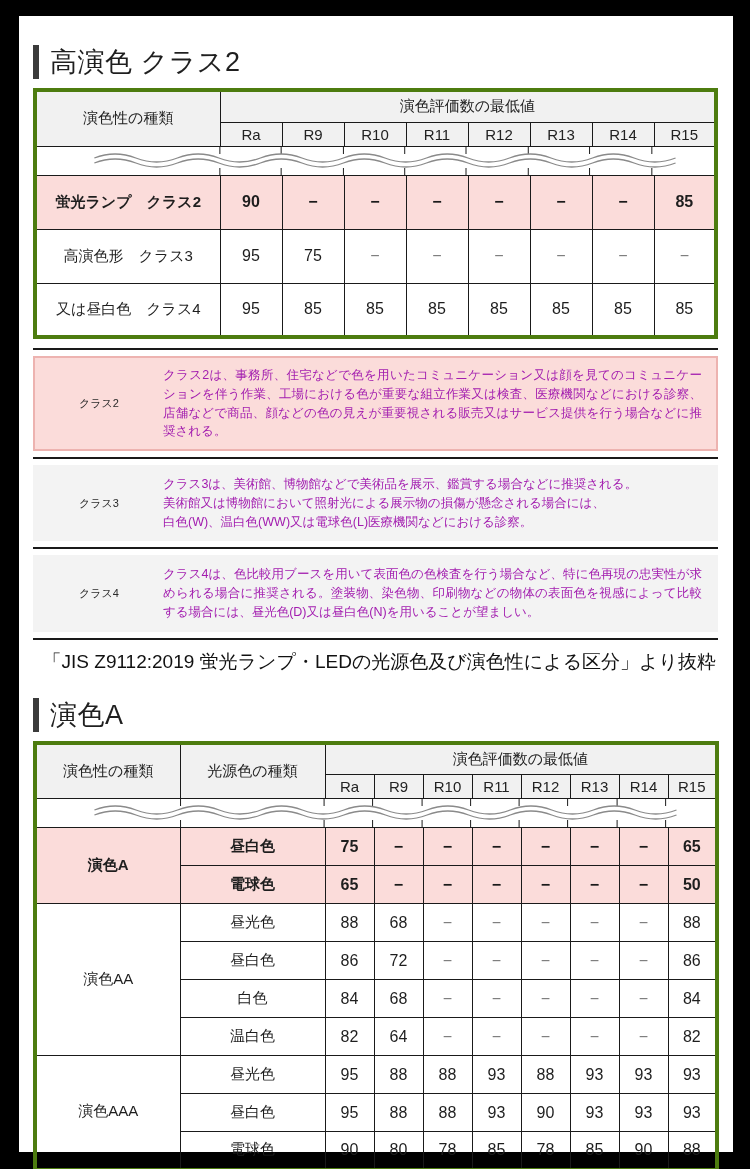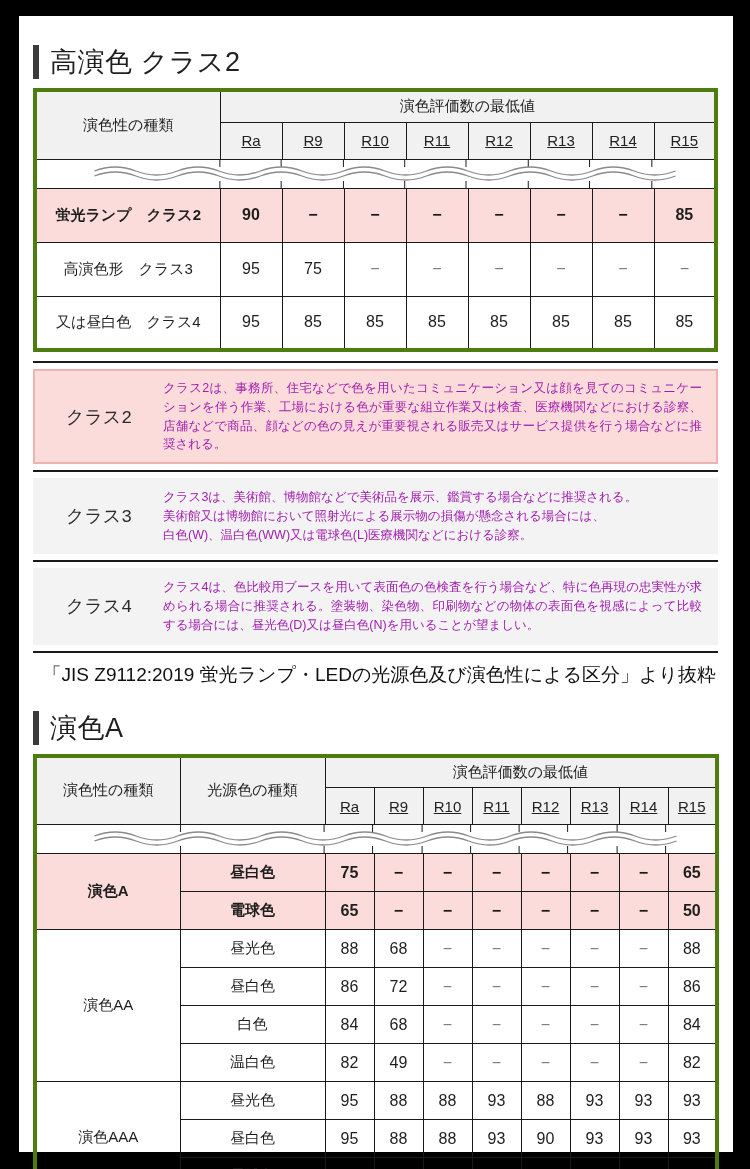--- a/index.html
+++ b/index.html
@@ -9,38 +9,38 @@
   .inner { padding:0 15px 16px 14px; }
 
   .sec-title { display:flex; align-items:center; margin:28px 0 8px 0; }
   .sec-title .bar { width:6px; height:34px; background:#3b3b3b; margin-right:11px; }
   .sec-title .txt { font-size:27px; font-weight:500; color:#1f1f1f; letter-spacing:.5px; }
 
   table { border-collapse:collapse; table-layout:fixed; width:685px; border:4px solid #4d7c0f; }
   th,td { border:1px solid #1a1a1a; text-align:center; vertical-align:middle; padding:0; }
   thead th { background:#f1f1f1; font-weight:normal; font-size:15px; color:#222; }
   tr.hrow1 { height:32px; }
-  tr.hrow2 { height:37px;text-decoration:underline; }
+  tr.hrow2 { height:24px; }
   tr.wavy { height:28px; }
   tr.wavy td { padding:0; }
   tr.drow  { height:54px; font-size:15px; }
   tr.drow2 { height:38px; font-size:15px; }
   td.num { font-size:16px; }
   td.dash { color:#7a7a7a; }
   tr.hl td { background:#fbdcda; font-weight:bold; }
   tr.hl td.dash { color:#1a1a1a; }
   td.glabel { font-size:15px; }
   .wave-svg { display:block; width:100%; height:28px; }
 
   .rule { height:2px; background:#1a1a1a; }
   .class-section { margin-top:9px; }
   .class-box { display:flex; align-items:center; margin:6px 0; padding:8px 14px 8px 0; }
   .class-box.pink { background:#fbdcda; border:2px solid #edb3b0; }
   .class-box.gray { background:#f3f3f3; border:2px solid #f3f3f3; }
-  .class-box .clabel { width:128px; flex:none; text-align:center; font-size:18px; color:#2a2a2a;font-family:Liberation Mono, monospace; }
+  .class-box .clabel { width:128px; flex:none; text-align:center; font-size:11px; color:#2a2a2a; }
   .class-box .ctext { flex:1; font-size:12.5px; line-height:1.5; color:#a21caf; white-space:pre-line; text-align:justify; }
 
   .citation { text-align:right; font-size:19px; color:#111; margin:9px 2px 0 0; }
   .sec2-gap { margin-top:22px; }
 </style>
 </head>
 <body>
 
 <div class="canvas">
   <div class="page">
@@ -250,21 +250,21 @@
             <td class="num dash">−</td>
             <td class="num dash">−</td>
             <td class="num dash">−</td>
             <td class="num dash">−</td>
             <td class="num dash">−</td>
             <td class="num">84</td>
           </tr>
           <tr class="drow2">
             <td>温白色</td>
             <td class="num">82</td>
-            <td class="num">49</td>
+            <td class="num">64</td>
             <td class="num dash">−</td>
             <td class="num dash">−</td>
             <td class="num dash">−</td>
             <td class="num dash">−</td>
             <td class="num dash">−</td>
             <td class="num">82</td>
           </tr>
 
           <tr class="drow2">
             <td rowspan="3" class="glabel">演色AAA</td>

